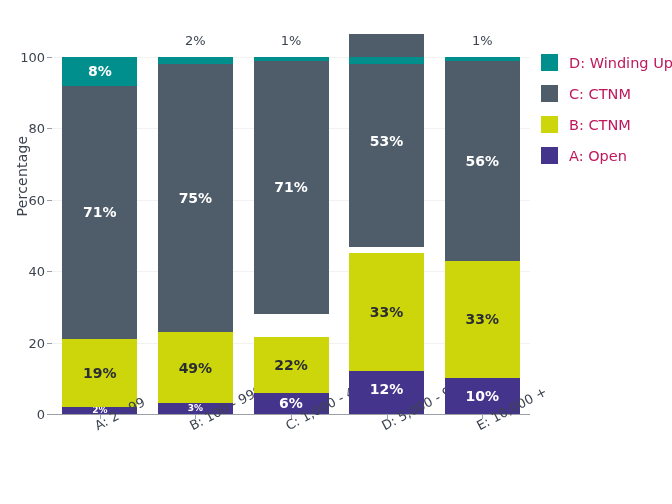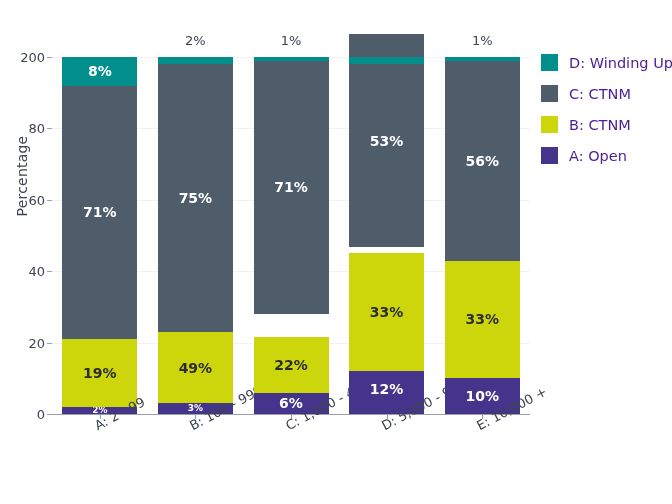--- a/index.html
+++ b/index.html
@@ -144,21 +144,21 @@
     height: 31px;
   }
   .legend-swatch {
     width: 17px;
     height: 17px;
     flex: 0 0 17px;
   }
   .legend-text {
     margin-left: 11px;
     font-size: 14.5px;
-    color: #4c1d95;
+    color: #be185d;
     white-space: nowrap;
   }
 </style>
 </head>
 <body>
 
 <div id="chart-root">
 
   <div class="y-axis-title">Percentage</div>
 
@@ -172,21 +172,21 @@
       <div class="gridline" style="top: 214.2px;"></div>
       <div class="y-tick" style="top: 214.2px;">40</div>
       <div class="y-tick-mark" style="top: 214.2px;"></div>
       <div class="gridline" style="top: 142.8px;"></div>
       <div class="y-tick" style="top: 142.8px;">60</div>
       <div class="y-tick-mark" style="top: 142.8px;"></div>
       <div class="gridline" style="top: 71.4px;"></div>
       <div class="y-tick" style="top: 71.4px;">80</div>
       <div class="y-tick-mark" style="top: 71.4px;"></div>
       <div class="gridline" style="top: 0px;"></div>
-      <div class="y-tick" style="top: 0px;">200</div>
+      <div class="y-tick" style="top: 0px;">100</div>
       <div class="y-tick-mark" style="top: 0px;"></div>
       <div class="bar-group" style="left: 10.3px;">
         <div class="seg" style="bottom: 0px; height: 7.14px; background: rgb(69, 52, 140);">
           <span class="seg-label light tiny">2%</span>
         </div>
         <div class="seg" style="bottom: 7.14px; height: 67.83px; background: rgb(204, 214, 10);">
           <span class="seg-label dark">19%</span>
         </div>
         <div class="seg" style="bottom: 74.97px; height: 253.47px; background: rgb(79, 93, 107);">
           <span class="seg-label light">71%</span>

